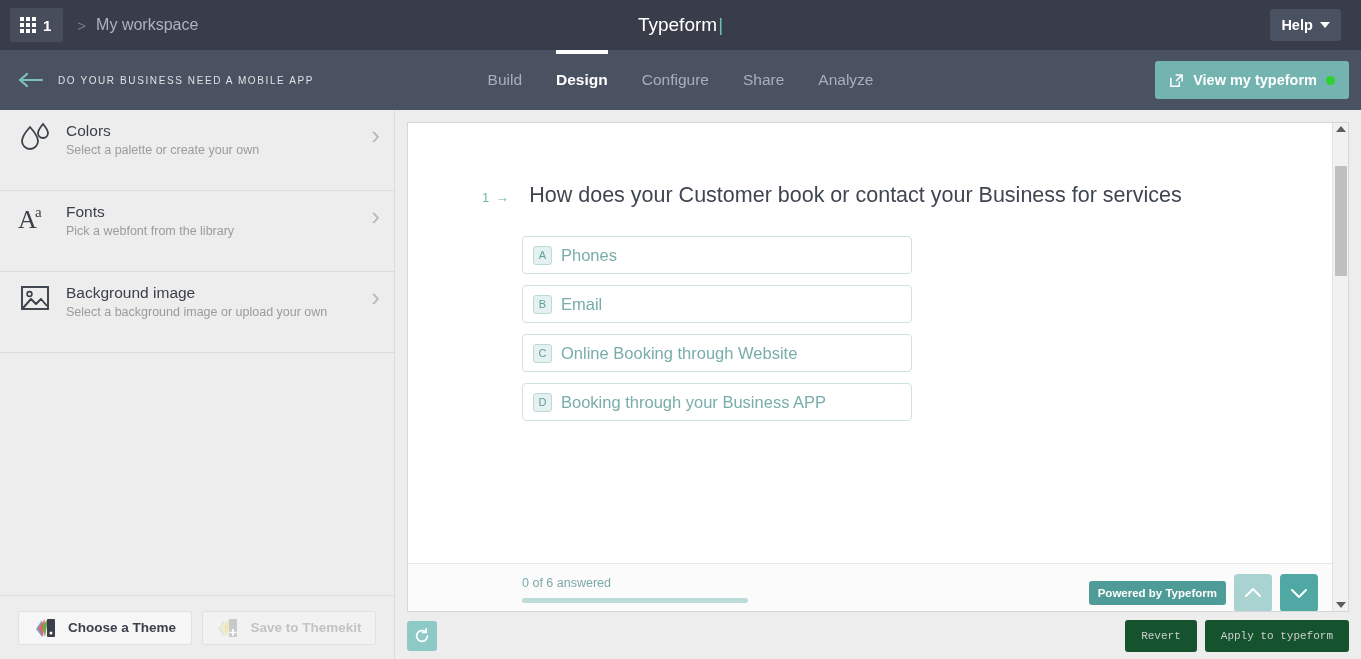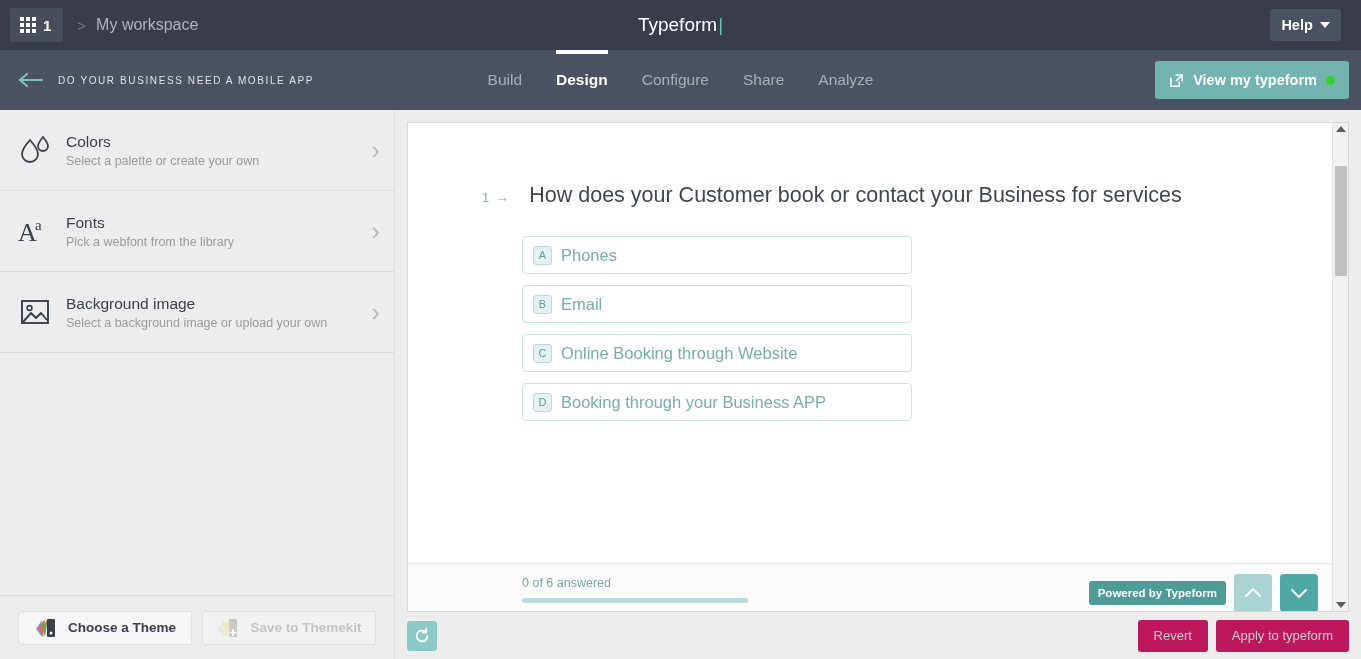--- a/index.html
+++ b/index.html
@@ -93,22 +93,22 @@
   
   .body-wrap { display: flex; height: 549px; }
 
   
   .sidebar {
     width: 395px; background: #ededed; border-right: 1px solid #dcdcdc;
     display: flex; flex-direction: column;
   }
   .side-list { flex: 0 0 auto; }
   .side-item {
-    height: 81px; display: flex; align-items: center;
-    border-bottom: 1px solid #dcdcdc; cursor: pointer; padding: 0 14px 0 12px;
+    height: 81px; display: flex; 
+    border-bottom: 1px solid #dcdcdc; cursor: pointer; padding: 12px 14px 0 12px;
   }
   .side-icon { width: 46px; display: flex; justify-content: center; flex: 0 0 46px; }
   .side-text { flex: 1; margin-left: 8px; }
   .side-title { font-size: 15.5px; color: #3a3f4a; }
   .side-sub { font-size: 12.5px; color: #9b9b9b; margin-top: 3px; }
   .chev { color: #b9b9b9; font-size: 26px; font-weight: 300; line-height: 1; }
   .side-filler { flex: 1; background: #ededed; }
   .side-footer {
     height: 64px; border-top: 1px solid #dcdcdc; display: flex;
     align-items: center; gap: 10px; padding: 0 18px;
@@ -190,21 +190,21 @@
     position: absolute; left: 0; right: 0; bottom: 0; height: 47px;
     display: flex; align-items: center; padding: 0 12px;
   }
   .refresh-btn {
     width: 30px; height: 30px; background: #8dc9c7; border: none; border-radius: 3px;
     cursor: pointer; display: flex; align-items: center; justify-content: center;
   }
   .bottom-right { margin-left: auto; display: flex; gap: 8px; }
   .flat-btn {
     height: 32px; padding: 0 16px; border: none; border-radius: 3px;
-    background: #be185d; color: #cfcfcf; font-size: 13px; cursor: default;
+    background: #14532d; color: #cfcfcf; font-size: 11px; cursor: default; font-family: Liberation Mono, monospace;
   }
 </style>
 </head>
 <body>
 
 <div class="topbar">
   <div class="grid-badge">
     <span class="grid-glyph">
       <i></i>
         <i></i>

